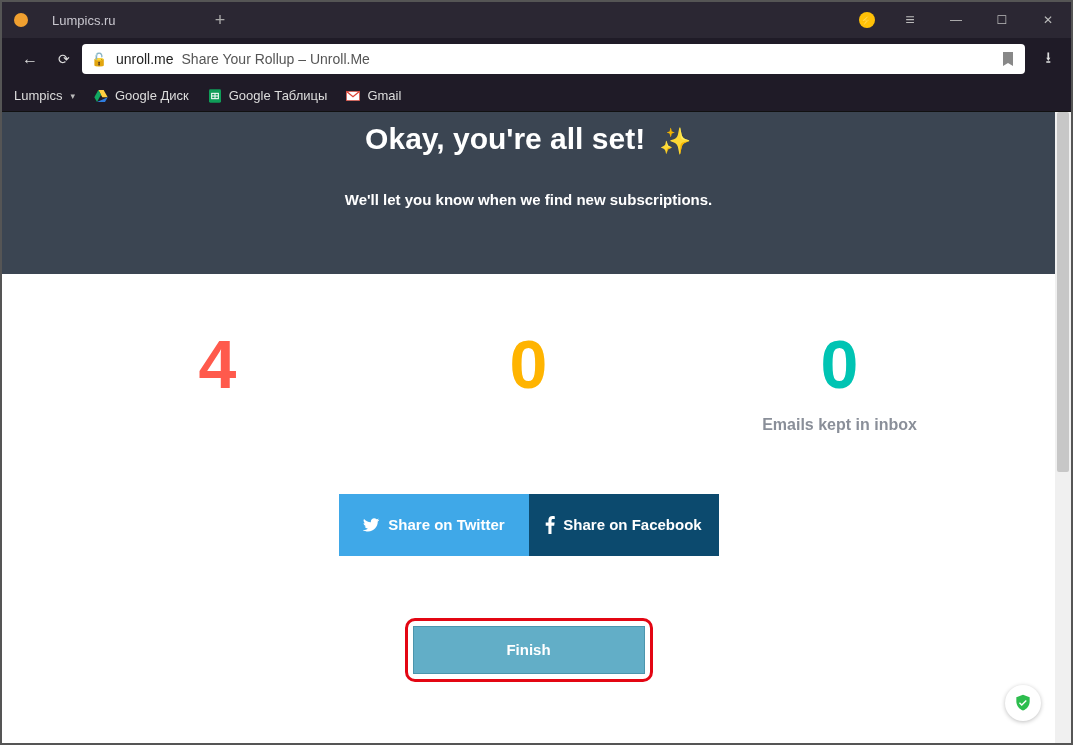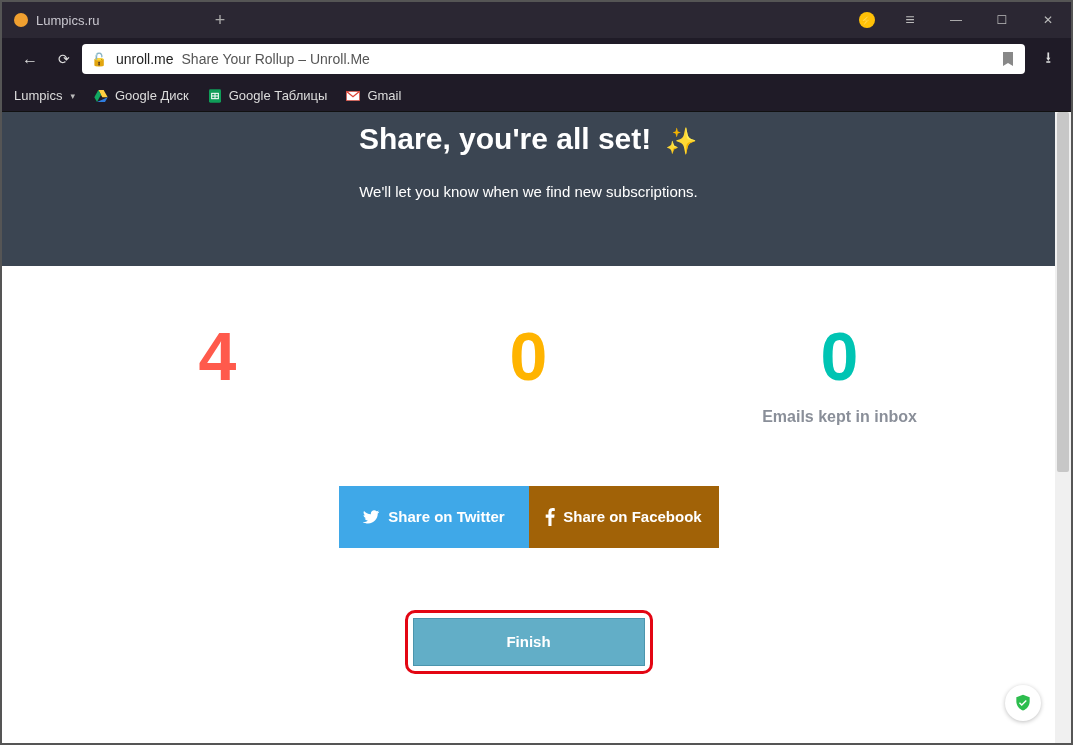--- a/index.html
+++ b/index.html
@@ -1,18 +1,18 @@
 <!DOCTYPE html>
 <html><head>
 <meta charset="utf-8">
 <style>
 *{margin:0;padding:0;box-sizing:border-box;font-family:-apple-system,BlinkMacSystemFont,"Segoe UI",Arial,sans-serif}
 body{width:1073px;height:745px;background:#fff;border:2px solid #555;overflow:hidden;position:relative}
 .titlebar{height:36px;background:#2b2733;display:flex;align-items:center;color:#c9c7cf}
-.tab{height:36px;display:flex;align-items:center;padding:0 12px;gap:8px;font-size:13px;position:relative}
+.tab{height:36px;display:flex;align-items:center;padding:0 12px;gap:24px;font-size:13px;position:relative}
 .tab.inactive{background:#2b2733;width:200px}
 .tab.active{background:#1f1b27;width:200px;color:#e9e7ef}
 .fav{width:14px;height:14px;border-radius:50%;display:inline-block}
 .fav-orange{background:#f0a030}
 .tab-close{margin-left:auto;font-size:14px;color:#999}
 .newtab{width:36px;display:flex;align-items:center;justify-content:center;font-size:18px;color:#aaa}
 .win-controls{margin-left:auto;display:flex;align-items:center;gap:0}
 .win-btn{width:46px;height:36px;display:flex;align-items:center;justify-content:center;color:#bbb;font-size:12px}
 .amp{width:16px;height:16px;background:#ffc107;border-radius:50%;display:flex;align-items:center;justify-content:center;font-size:10px;color:#7a5800;margin-right:12px}
 .menu-icon{font-size:16px}
@@ -27,32 +27,32 @@
 .dl{color:#ddd;font-size:16px;padding:0 8px}
 .bookmarks{height:32px;background:#1f1b27;display:flex;align-items:center;padding:0 12px;gap:18px;font-size:13px;color:#ddd;border-bottom:1px solid #111}
 .bm{display:flex;align-items:center;gap:6px}
 .bm-icon{width:16px;height:16px}
 .tri{font-size:9px;color:#bbb;margin-left:2px}
 .viewport{position:relative;height:calc(100% - 36px - 42px - 32px);overflow:hidden}
 .content{position:absolute;inset:0;right:16px;overflow:hidden}
 .hero{background:#3b4552;color:#fff;text-align:center;padding:0 20px 66px}
 .hero h1{font-size:30px;font-weight:800;padding-top:10px}
 .sparkle{font-size:26px;vertical-align:middle;margin-left:6px}
-.hero p{font-size:15px;font-weight:400;margin-top:26px}
+.hero p{font-size:15px;font-weight:700;margin-top:34px}
 .stats{display:flex;justify-content:space-around;padding:56px 60px 20px}
 .stat{text-align:center;flex:1}
 .stat-num{font-size:68px;font-weight:800;line-height:1}
 .c-red{color:#ff5a4c}
 .c-yel{color:#ffb400}
 .c-teal{color:#00c4b3}
 .stat-lbl{color:#8a8f99;font-size:16px;font-weight:600;margin-top:18px}
 .share{display:flex;justify-content:center;margin-top:40px}
 .share-btn{height:62px;width:190px;display:flex;align-items:center;justify-content:center;gap:8px;color:#fff;font-weight:700;font-size:15px}
 .tw{background:#3fa8e8}
-.fb{background:#a16207}
+.fb{background:#0c4a6e}
 .finish-wrap{display:flex;justify-content:center;margin-top:62px}
 .finish-hl{border:3px solid #e30613;border-radius:10px;padding:5px}
 .finish-btn{width:232px;height:48px;background:#62aec7;color:#fff;font-weight:700;font-size:15px;border:1px solid #4b95ad;display:flex;align-items:center;justify-content:center}
 .scrollbar{position:absolute;top:0;right:0;width:16px;height:100%;background:#f0f0f0}
 .thumb{position:absolute;top:0;left:2px;width:12px;height:360px;background:#c7c7c7;border-radius:2px}
 .shield{position:absolute;right:30px;bottom:22px;width:36px;height:36px;border-radius:50%;background:#fff;box-shadow:0 1px 4px rgba(0,0,0,.25);display:flex;align-items:center;justify-content:center}
 .shield svg{width:20px;height:20px}
 svg{display:block}
 </style>
 </head>
@@ -120,21 +120,21 @@
       </svg>
     <span>Gmail</span>
   </div>
 </div>
 
 <div class="viewport">
   <div class="content">
 
     <div class="hero">
       <h1>
-        <span>Share, you're all set!</span>
+        <span>Okay, you're all set!</span>
         <span class="sparkle">✨</span>
       </h1>
       <p>We'll let you know when we find new subscriptions.</p>
     </div>
 
     <div class="stats">
       <div class="stat">
         <div class="stat-num c-red">4</div>
       </div>
       <div class="stat">

